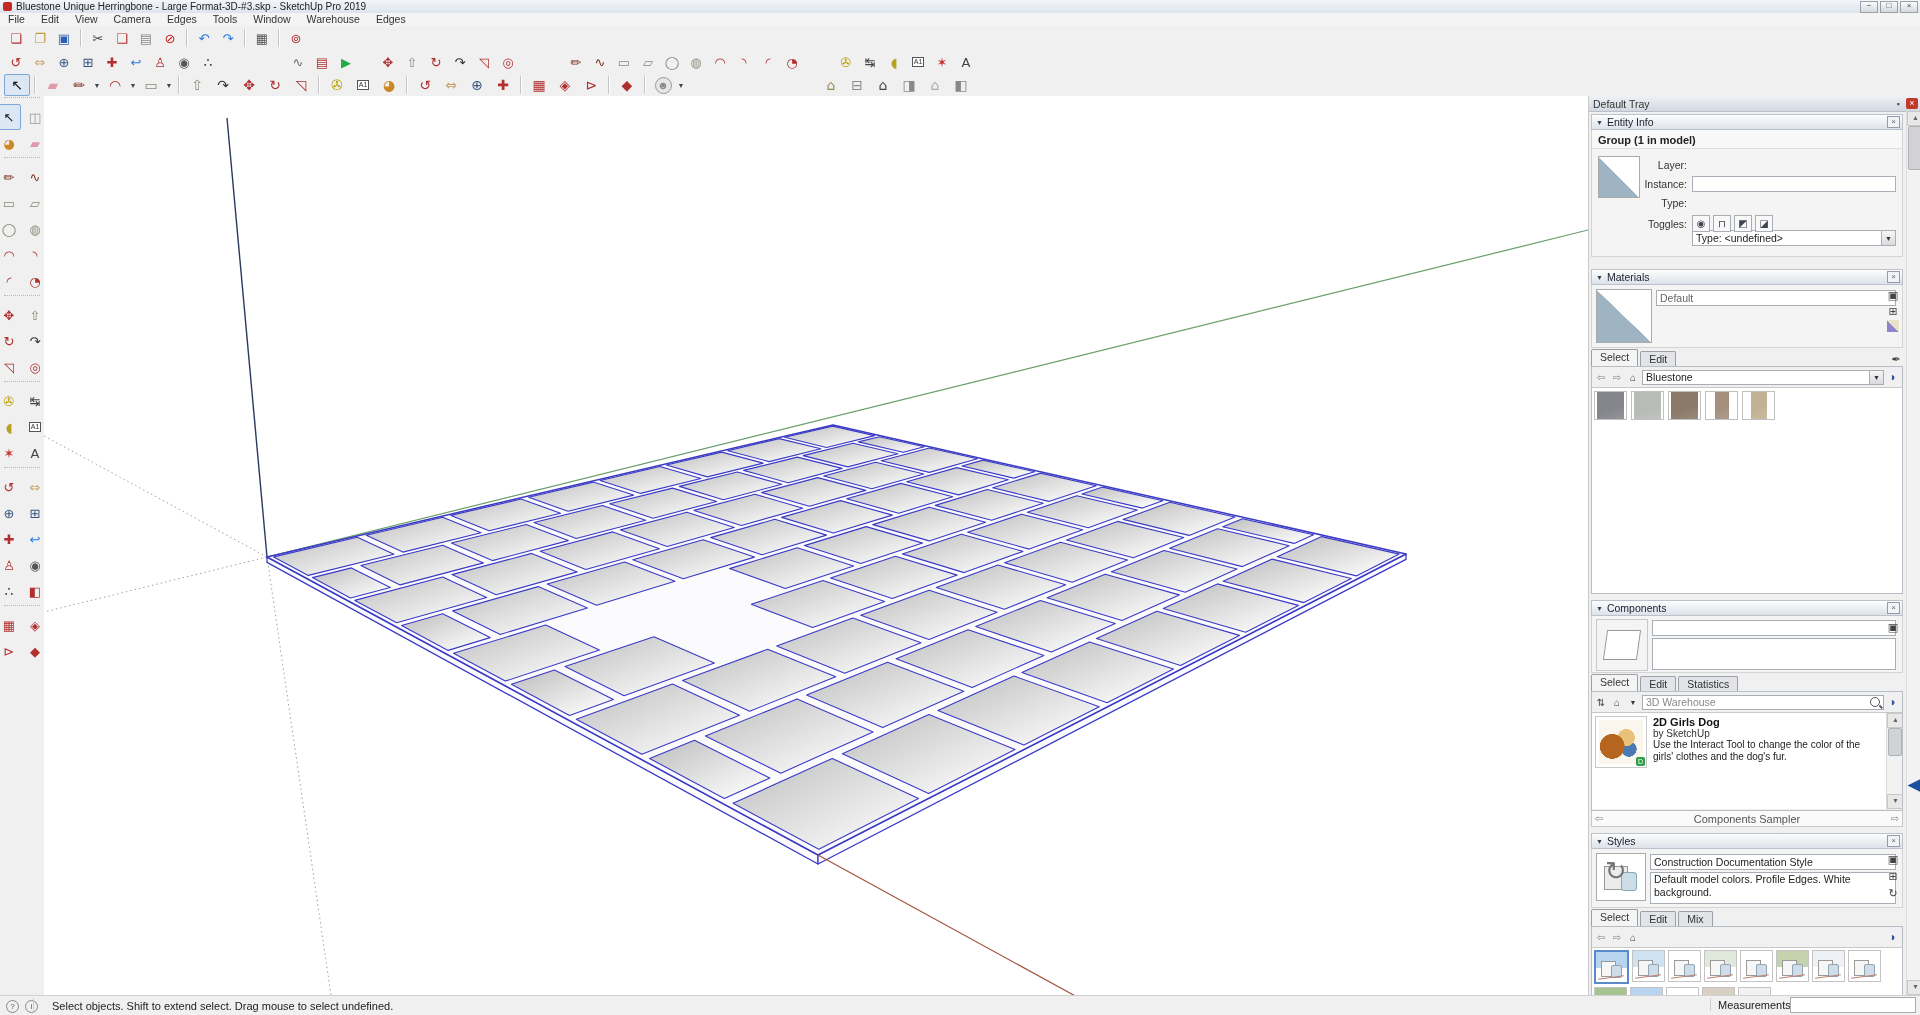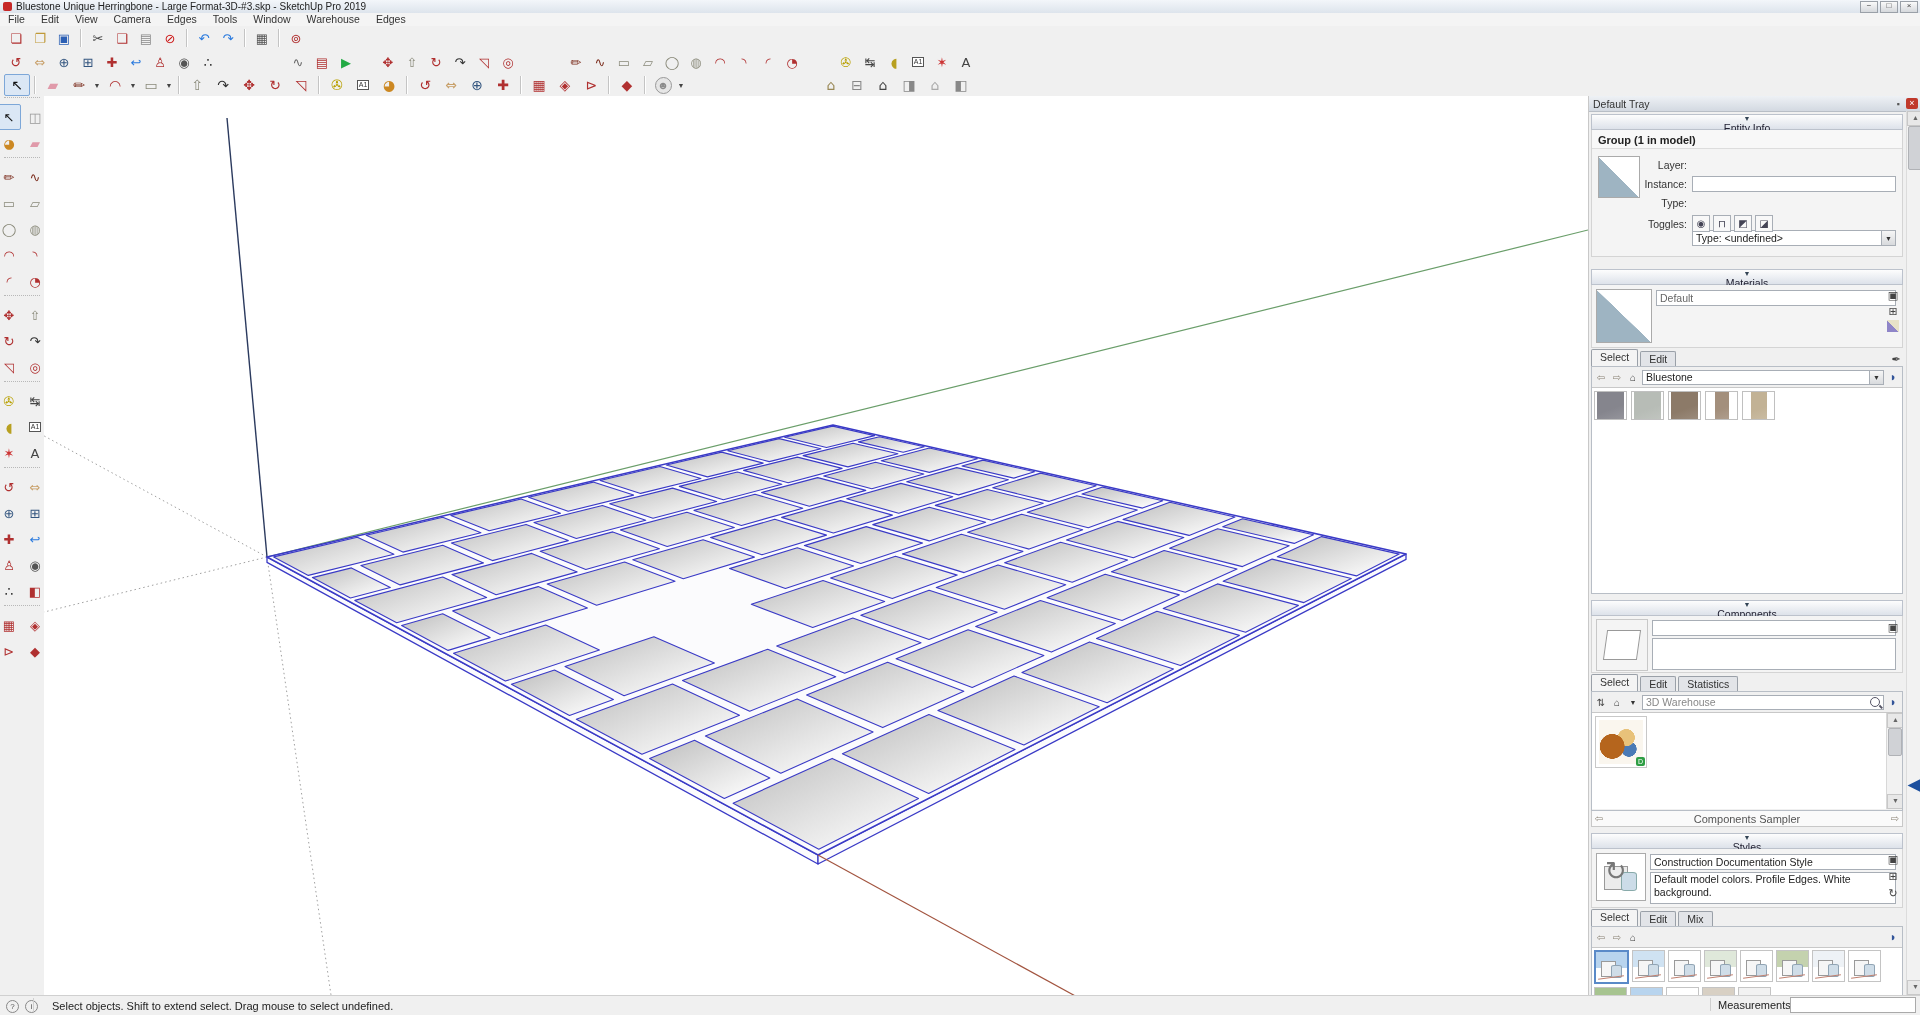--- a/index.html
+++ b/index.html
@@ -45,21 +45,21 @@
   
   #tray{left:1588px;top:96px;width:332px;height:899px;background:#f0f0f0;border-left:1px solid #c8c8c8;}
   #trayinner{position:absolute;left:0;top:14px;width:316px;}
   #traybar{position:absolute;left:0;top:0;width:332px;height:15px;background:linear-gradient(#eef1f5,#d3d9e1);
            border-bottom:1px solid #b8bec6;display:flex;align-items:center;font-size:10.5px;color:#333;}
   #traybar .ttl{flex:1;padding-left:4px;}
   .pinicon{width:10px;height:10px;color:#555;font-size:9px;line-height:10px;text-align:center;}
   .trayclose{width:12px;height:11px;background:#c0392b;color:#fff;font-size:9px;line-height:11px;
              text-align:center;border-radius:2px;margin:0 3px;}
   .sechead{margin:4px 2px 0 2px;height:14px;background:linear-gradient(#fdfdfd,#dde2ea);
-           border:1px solid #bcc2cc;display:flex;align-items:center;font-size:10.5px;color:#223;flex-direction:column;}
+           border:1px solid #bcc2cc;display:flex;align-items:center;font-size:10.5px;color:#223;}
   .sechead .arr{font-size:7px;margin:0 4px;color:#345;}
   .sechead .ttl{flex:1;}
   .secclose{width:11px;height:10px;border:1px solid #99a;background:#f2f3f6;color:#667;font-size:8px;
             line-height:9px;text-align:center;margin-right:2px;}
   .secbody{margin:0 2px;background:#f4f4f4;border:1px solid #d4d4d4;border-top:none;position:relative;}
   .fld{background:#fff;border:1px solid #a8aeb6;font-size:10.5px;padding:0 3px;color:#222;
        display:flex;align-items:center;height:14px;}
   .drop{position:relative;}
   .drop .db{position:absolute;right:0;top:0;bottom:0;width:13px;background:linear-gradient(#f6f6f6,#d8dadd);
             border-left:1px solid #a8aeb6;font-size:7px;color:#333;display:flex;align-items:center;justify-content:center;}
@@ -1043,20 +1043,25 @@
           <span class="mag"></span>
         </div>
         <span class="navbtn" style="color:#335599;font-size:12px;">◗</span>
       </div>
       <div class="whitelist" style="height:96px;" id="cmplist">
         <div class="citem">
             <div class="cthumb">
               <div class="dogart"></div>
               <div class="dbadge">D</div>
             </div>
+            <div style="width: 230px;">
+              <div class="cti">2D Girls Dog</div>
+              <div class="cau">by SketchUp</div>
+              <div class="cde">Use the Interact Tool to change the color of the girls' clothes and the dog's fur.</div>
+            </div>
           </div>
           <div class="sb" style="top:0;">
           <div class="sbbtn">▲</div>
           <div class="sbthumb" style="top:15px;height:26px;"></div>
           <div class="sbbtn" style="position:absolute;bottom:0;">▼</div>
         </div>
       </div>
     </div>
     <div style="margin:0 2px;height:15px;border:1px solid #c8c8c8;border-top:none;background:#fafafa;display:flex;align-items:center;">
       <span class="navbtn">⇦</span>

